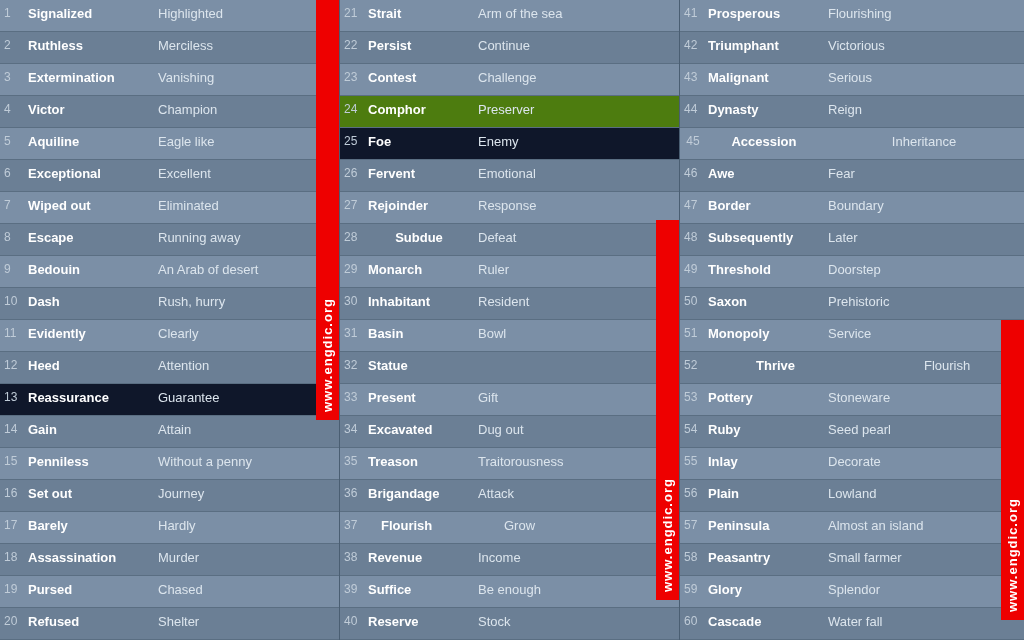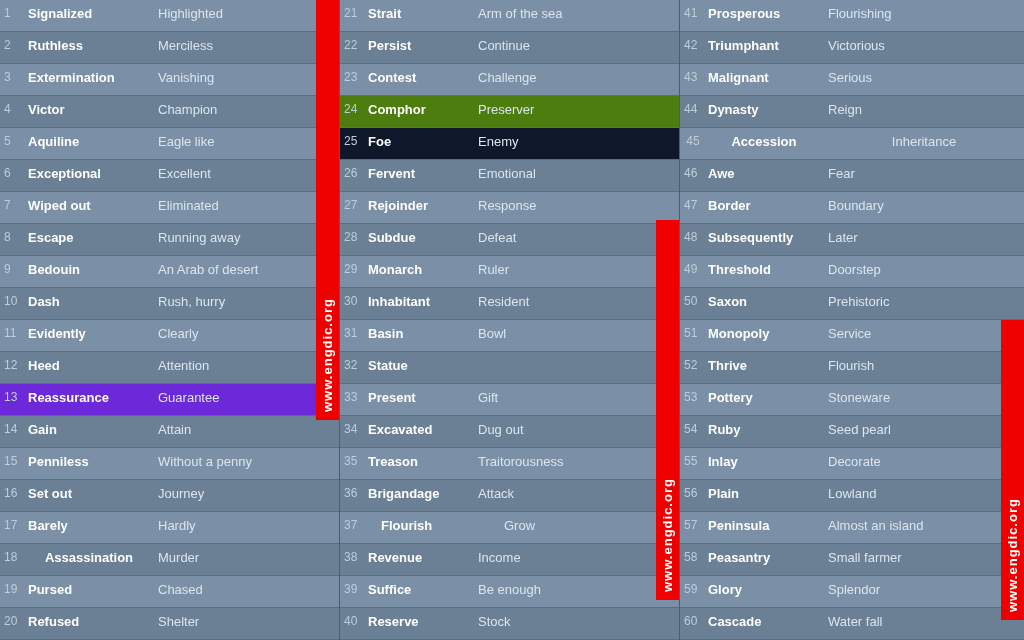--- a/index.html
+++ b/index.html
@@ -130,21 +130,21 @@
         <div class="data-row" style="background: rgb(123, 143, 166);">
           <div class="c-num">11</div>
           <div class="c-word" style="width: 130px;">Evidently</div>
           <div class="c-def">Clearly</div>
         </div>
         <div class="data-row" style="background: rgb(107, 127, 149);">
           <div class="c-num">12</div>
           <div class="c-word" style="width: 130px;">Heed</div>
           <div class="c-def">Attention</div>
         </div>
-        <div class="data-row" style="background: #6d28d9;">
+        <div class="data-row" style="background: #0f172a;">
           <div class="c-num">13</div>
           <div class="c-word" style="width: 130px;">Reassurance</div>
           <div class="c-def">Guarantee</div>
         </div>
         <div class="data-row" style="background: rgb(107, 127, 149);">
           <div class="c-num">14</div>
           <div class="c-word" style="width: 130px;">Gain</div>
           <div class="c-def">Attain</div>
         </div>
         <div class="data-row" style="background: rgb(123, 143, 166);">
@@ -157,21 +157,21 @@
           <div class="c-word" style="width: 130px;">Set out</div>
           <div class="c-def">Journey</div>
         </div>
         <div class="data-row" style="background: rgb(123, 143, 166);">
           <div class="c-num">17</div>
           <div class="c-word" style="width: 130px;">Barely</div>
           <div class="c-def">Hardly</div>
         </div>
         <div class="data-row" style="background: rgb(107, 127, 149);">
           <div class="c-num">18</div>
-          <div class="c-word" style="width: 130px; text-align: center;">Assassination</div>
+          <div class="c-word" style="width: 130px;">Assassination</div>
           <div class="c-def">Murder</div>
         </div>
         <div class="data-row" style="background: rgb(123, 143, 166);">
           <div class="c-num">19</div>
           <div class="c-word" style="width: 130px;">Pursed</div>
           <div class="c-def">Chased</div>
         </div>
         <div class="data-row" style="background: rgb(107, 127, 149);">
           <div class="c-num">20</div>
           <div class="c-word" style="width: 130px;">Refused</div>
@@ -214,21 +214,21 @@
           <div class="c-word" style="width: 110px;">Fervent</div>
           <div class="c-def">Emotional</div>
         </div>
         <div class="data-row" style="background: rgb(123, 143, 166);">
           <div class="c-num">27</div>
           <div class="c-word" style="width: 110px;">Rejoinder</div>
           <div class="c-def">Response</div>
         </div>
         <div class="data-row" style="background: rgb(107, 127, 149);">
           <div class="c-num">28</div>
-          <div class="c-word" style="width: 110px;">Subdue</div>
+          <div class="c-word" style="width: 110px; text-align: center;">Subdue</div>
           <div class="c-def">Defeat</div>
         </div>
         <div class="data-row" style="background: rgb(123, 143, 166);">
           <div class="c-num">29</div>
           <div class="c-word" style="width: 110px;">Monarch</div>
           <div class="c-def">Ruler</div>
         </div>
         <div class="data-row" style="background: rgb(107, 127, 149);">
           <div class="c-num">30</div>
           <div class="c-word" style="width: 110px;">Inhabitant</div>
@@ -338,21 +338,21 @@
         <div class="data-row" style="background: rgb(107, 127, 149);">
           <div class="c-num">50</div>
           <div class="c-word" style="width: 120px;">Saxon</div>
           <div class="c-def">Prehistoric</div>
         </div>
         <div class="data-row" style="background: rgb(123, 143, 166);">
           <div class="c-num">51</div>
           <div class="c-word" style="width: 120px;">Monopoly</div>
           <div class="c-def">Service</div>
         </div>
-        <div class="data-row" style="background: rgb(107, 127, 149);">
+        <div class="data-row" style="background: rgb(107, 127, 149); gap: 48px;">
           <div class="c-num">52</div>
           <div class="c-word" style="width: 120px;">Thrive</div>
           <div class="c-def">Flourish</div>
         </div>
         <div class="data-row" style="background: rgb(123, 143, 166);">
           <div class="c-num">53</div>
           <div class="c-word" style="width: 120px;">Pottery</div>
           <div class="c-def">Stoneware</div>
         </div>
         <div class="data-row" style="background: rgb(107, 127, 149);">

